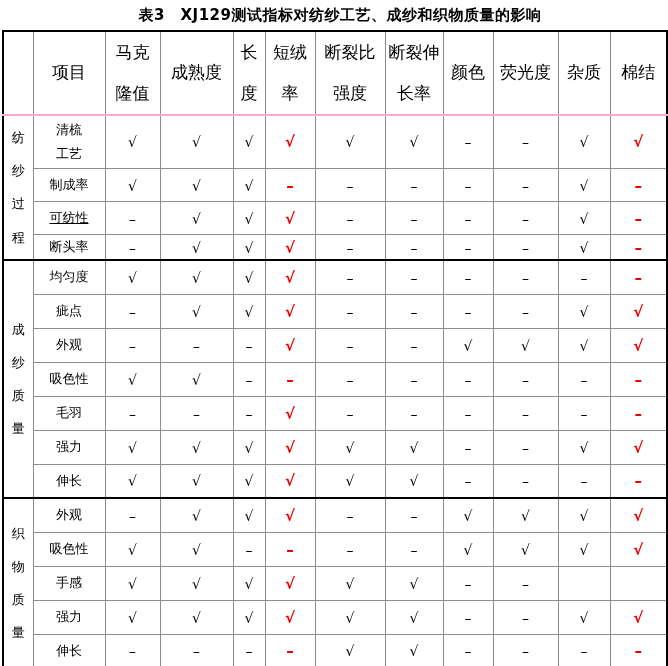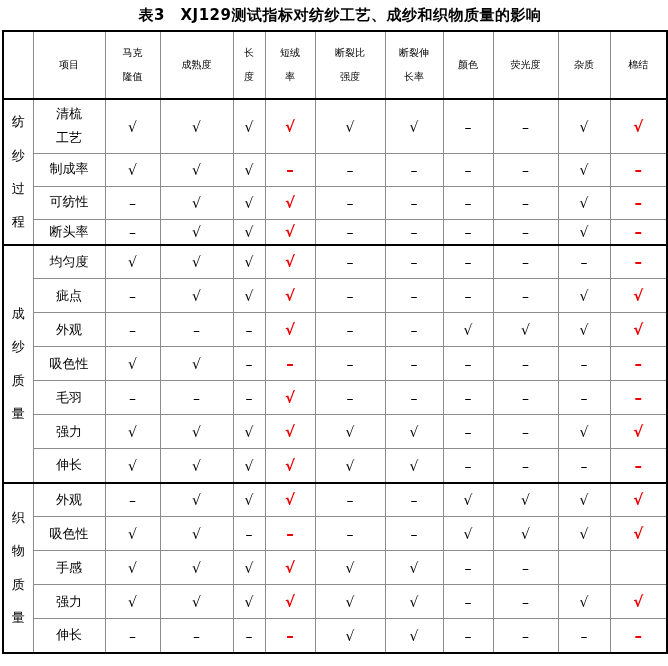--- a/index.html
+++ b/index.html
@@ -36,23 +36,23 @@
     border: 1px solid #8c8c8c;
     padding: 0;
     margin: 0;
     text-align: center;
     vertical-align: middle;
     white-space: pre-line;
     overflow: hidden;
     font-weight: normal;
   }
   thead th {
-    font-size: 10px;
+    font-size: 17px;
     line-height: 2.4;
-    border-bottom: 2px solid #000000;
+    border-bottom: 2px solid #f9a8d4;
   }
   td.item {
     font-size: 13px;
     line-height: 1.85;
   }
   td.group-label {
     font-size: 13px;
     line-height: 2.55;
   }
   tr.group-start td {
@@ -135,21 +135,21 @@
           <td><span class="sym">√</span></td>
           <td><span class="sym">√</span></td>
           <td><span class="sym red">–</span></td>
           <td><span class="sym">–</span></td>
           <td><span class="sym">–</span></td>
           <td><span class="sym">–</span></td>
           <td><span class="sym">–</span></td>
           <td><span class="sym">√</span></td>
           <td><span class="sym red">–</span></td>
         </tr>
-        <tr style="height: 33px;">
+        <tr style="height: 33px; text-decoration: underline;">
           <td class="item">可纺性</td>
           <td><span class="sym">–</span></td>
           <td><span class="sym">√</span></td>
           <td><span class="sym">√</span></td>
           <td><span class="sym red">√</span></td>
           <td><span class="sym">–</span></td>
           <td><span class="sym">–</span></td>
           <td><span class="sym">–</span></td>
           <td><span class="sym">–</span></td>
           <td><span class="sym">√</span></td>

